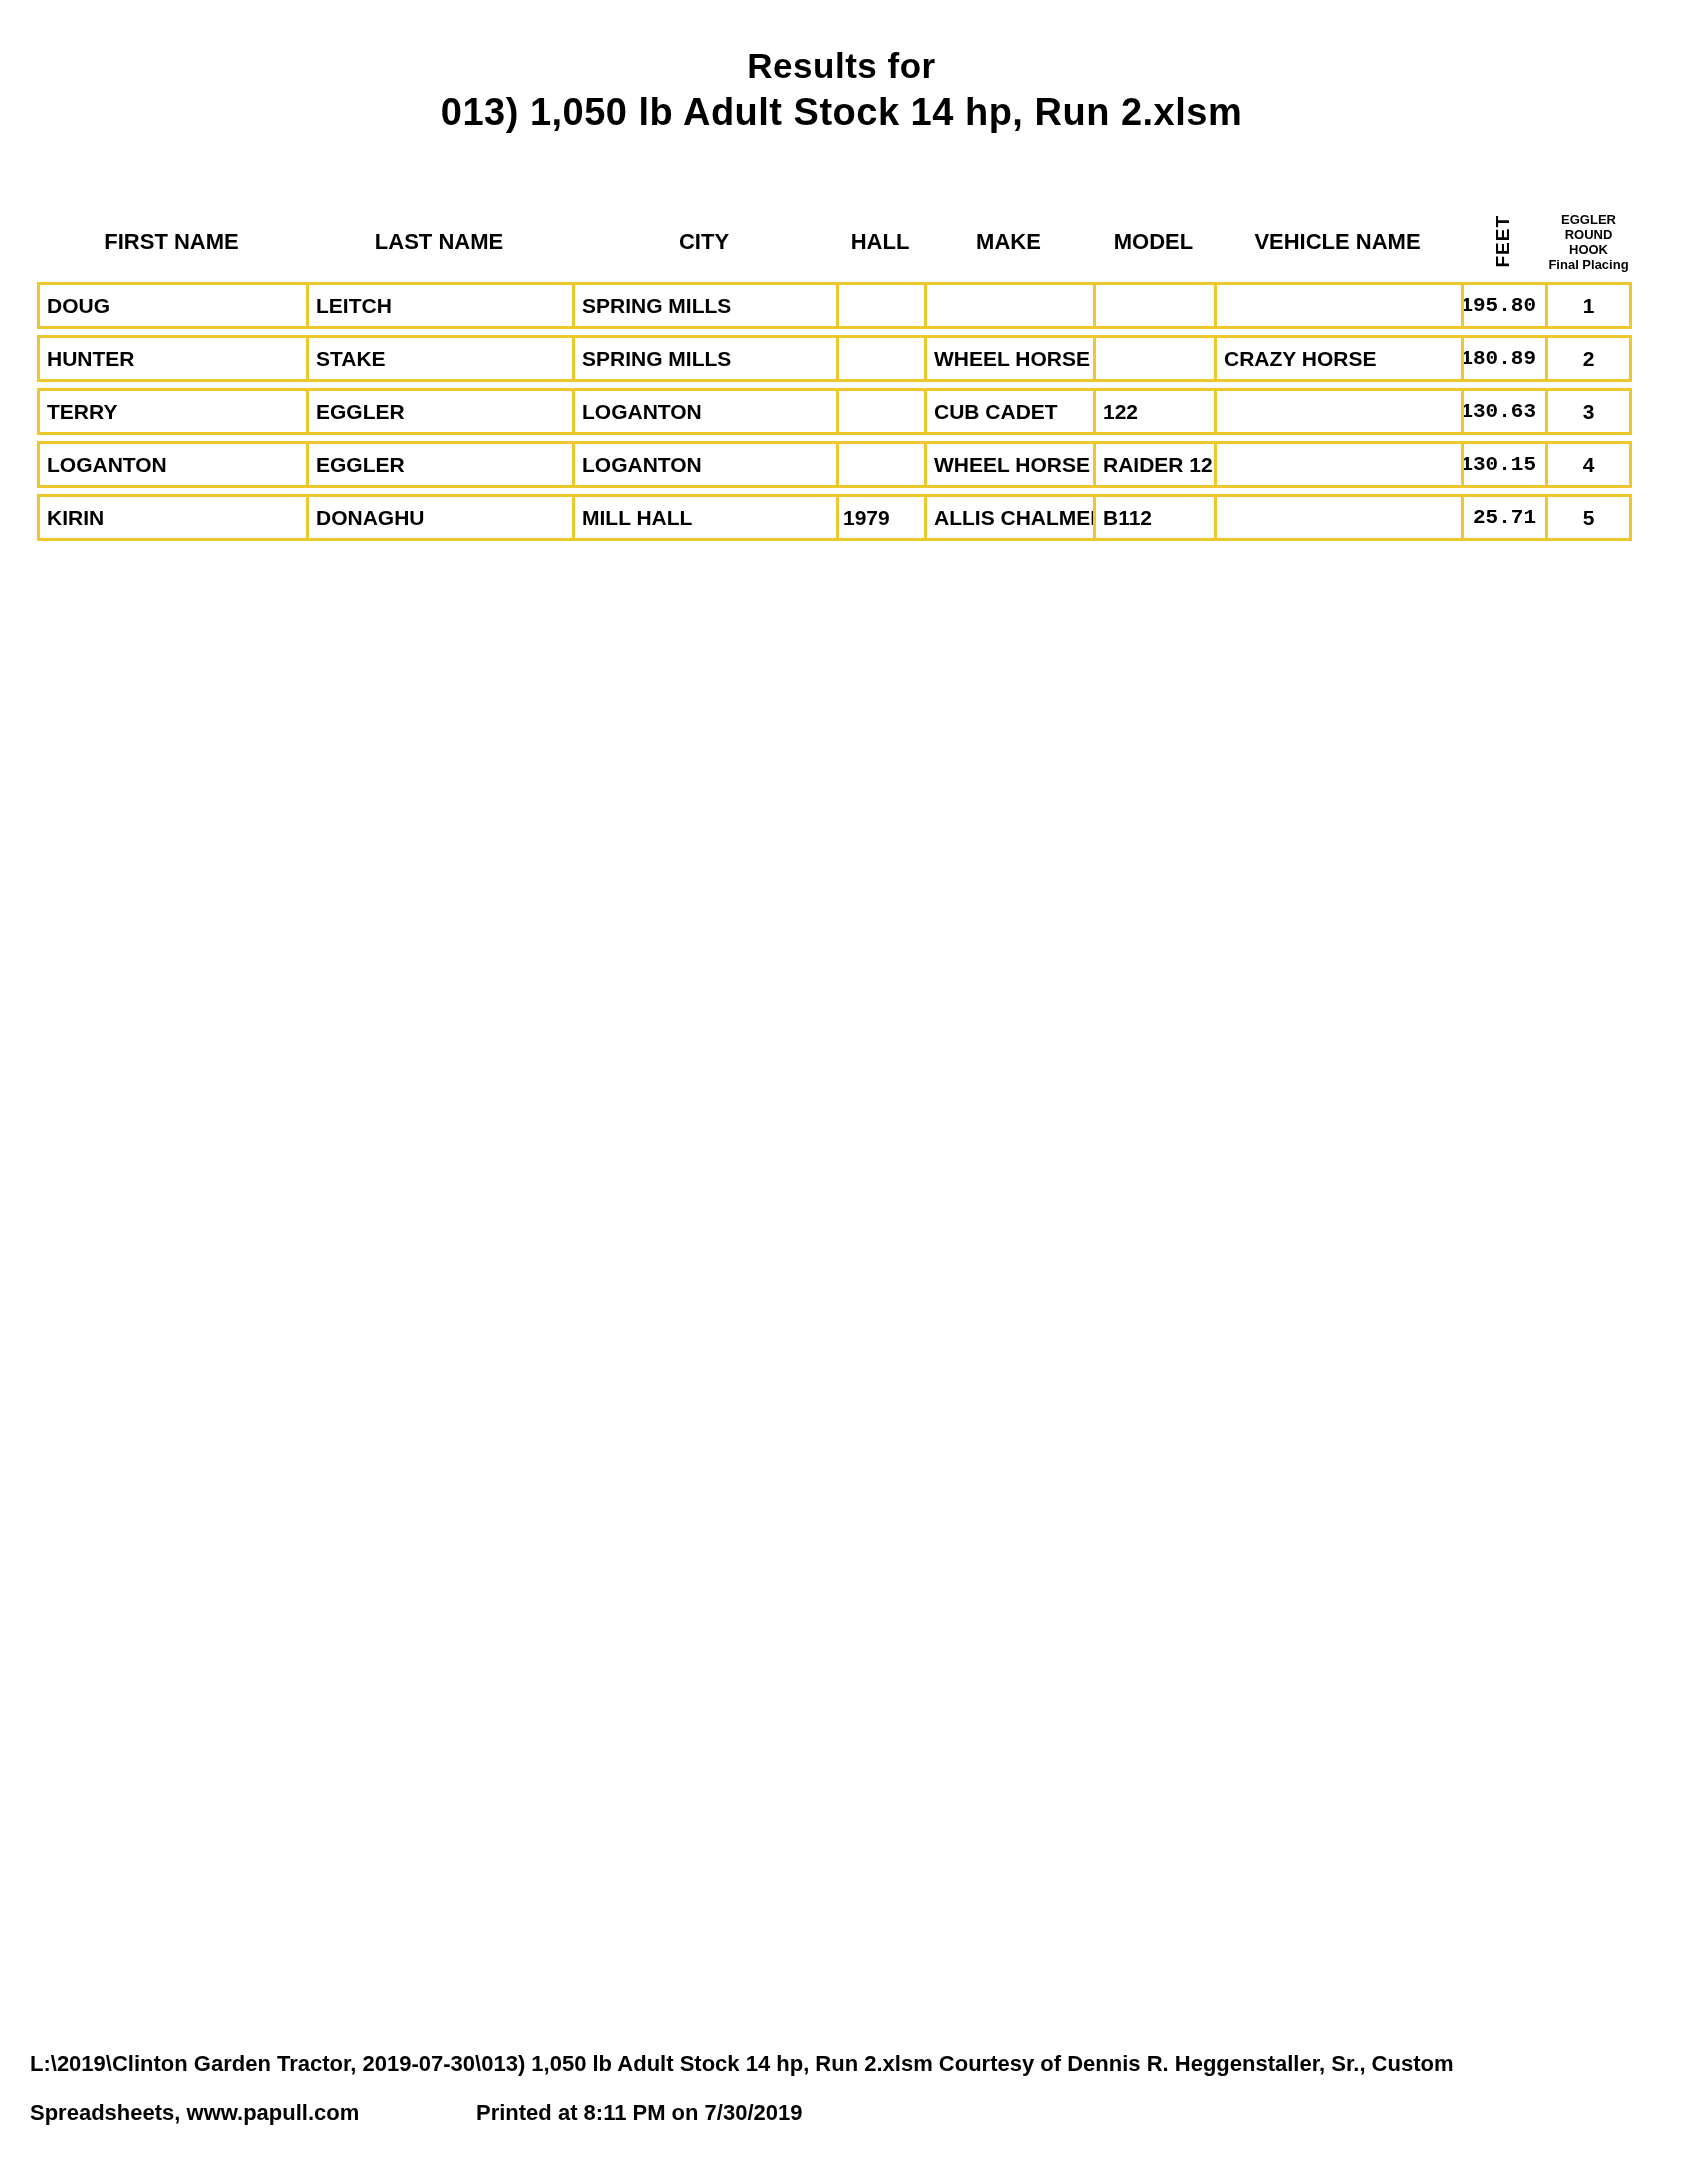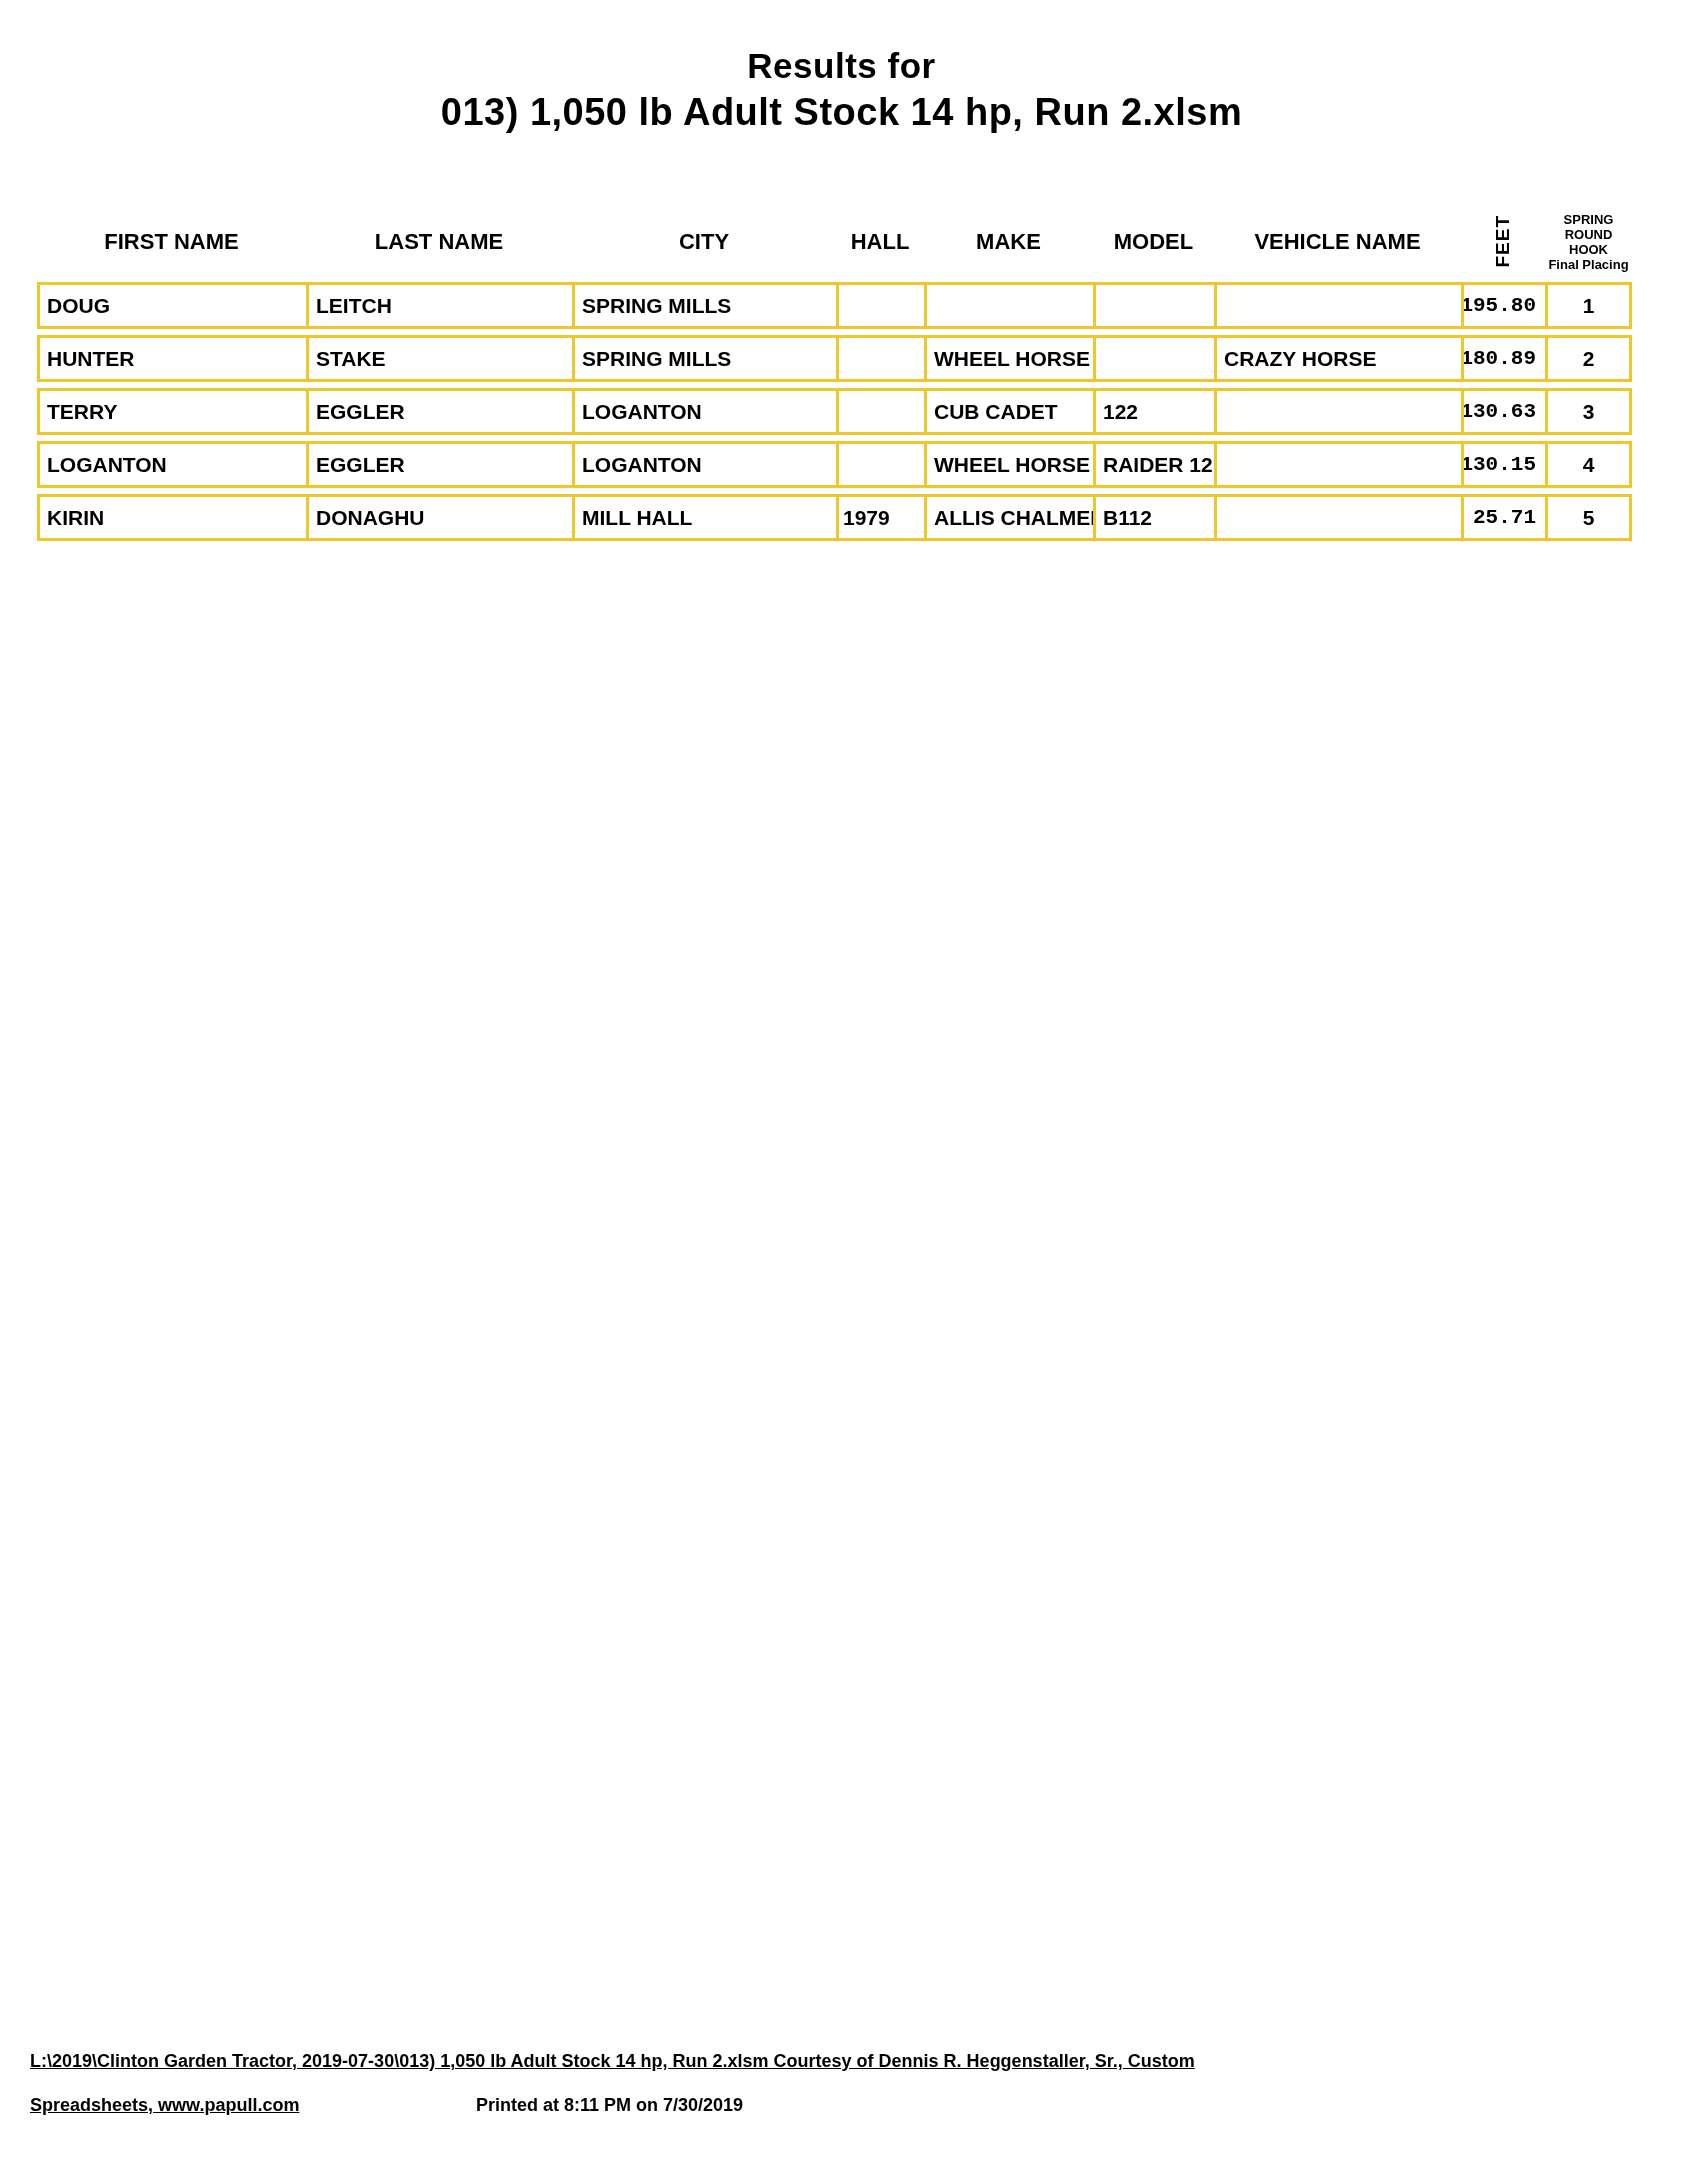--- a/index.html
+++ b/index.html
@@ -50,21 +50,21 @@
     border-right: 3px solid var(--gold);
     font-size: 21px;
     display: flex; align-items: center;
     padding-left: 7px;
     white-space: nowrap; overflow: hidden;
   }
   .td:last-child { border-right: none; }
   .td.num { justify-content: flex-end; padding-right: 9px; padding-left: 8px; font-family: Liberation Mono, monospace; }
   .td.ctr { justify-content: center; padding-left: 0; }
   .td.year { padding-left: 4px; }
-  .footer { position: absolute; left: 30px; top: 2051px; width: 1624px; font-size: 18px; text-decoration: underline; }
+  .footer { position: absolute; left: 30px; top: 2051px; width: 1624px; font-size: 22px; }
   .footer .l1 { white-space: nowrap; }
   .footer .l2 { position: relative; margin-top: 23px; white-space: nowrap; }
   .footer .l2-right { position: absolute; left: 446px; top: 0; }
 </style>
 </head>
 <body>
 
 <div class="page">
 
   <div class="title1">Results for</div>
@@ -75,21 +75,21 @@
     <div class="th">LAST NAME</div>
     <div class="th">CITY</div>
     <div class="th">HALL</div>
     <div class="th">MAKE</div>
     <div class="th">MODEL</div>
     <div class="th">VEHICLE NAME</div>
     <div class="th th-feet">
       <span class="feet-rot">FEET</span>
     </div>
     <div class="th th-hook">
-      <div>SPRING ROUND</div>
+      <div>EGGLER ROUND</div>
       <div>HOOK</div>
       <div>Final Placing</div>
     </div>
   </div>
 
   <div class="rows">
 
     <div class="trow grid9">
       <div class="td">DOUG</div>
       <div class="td">LEITCH</div>

